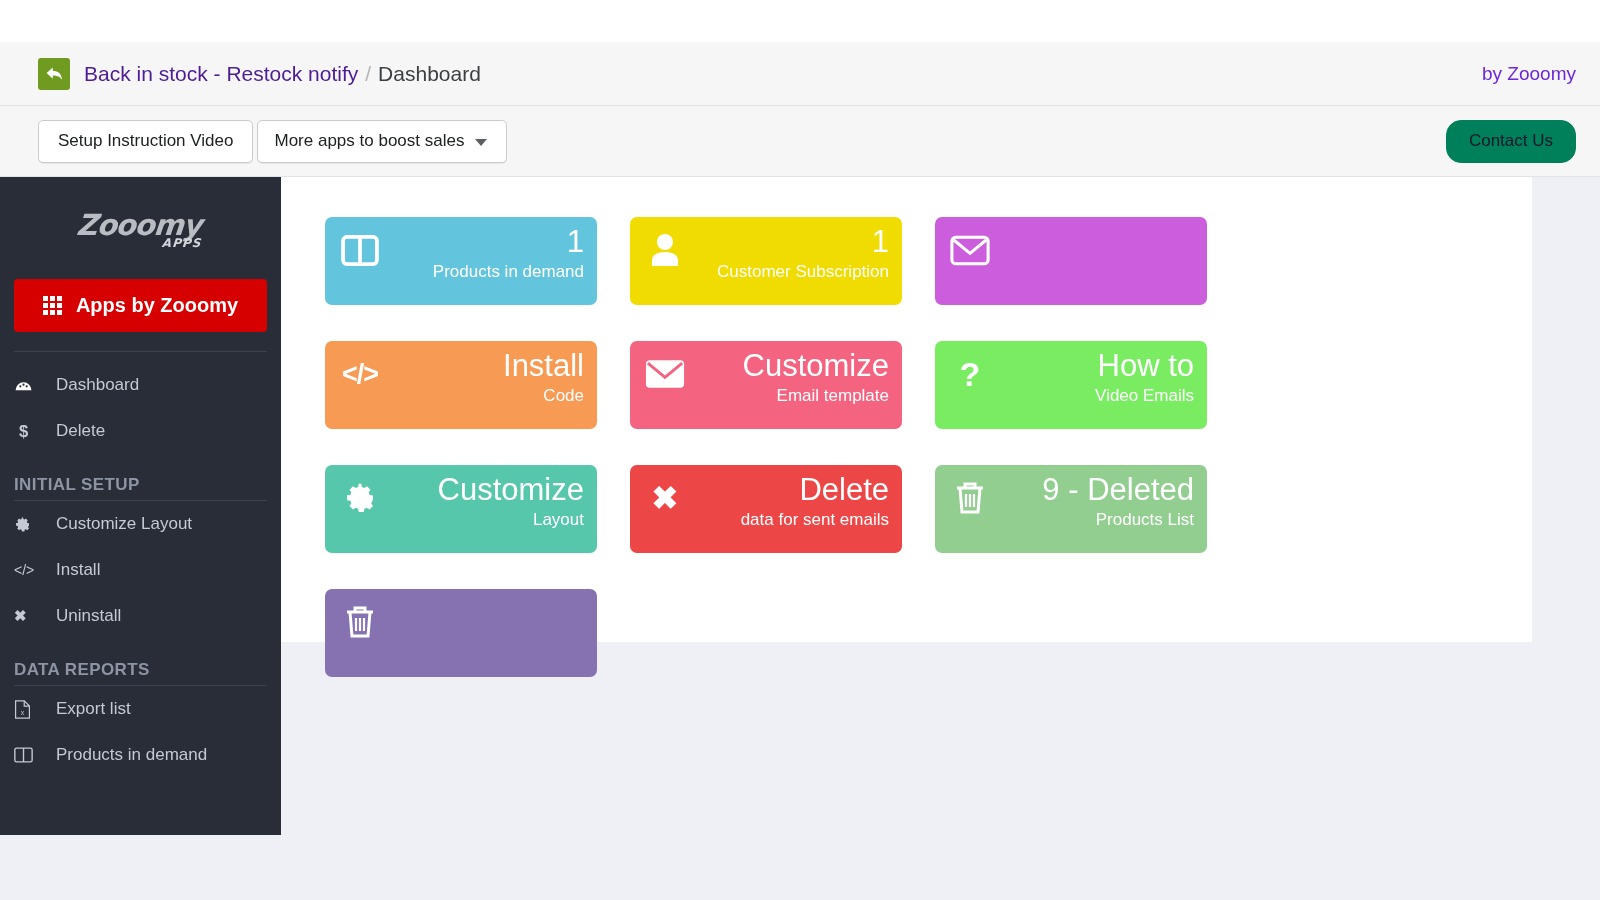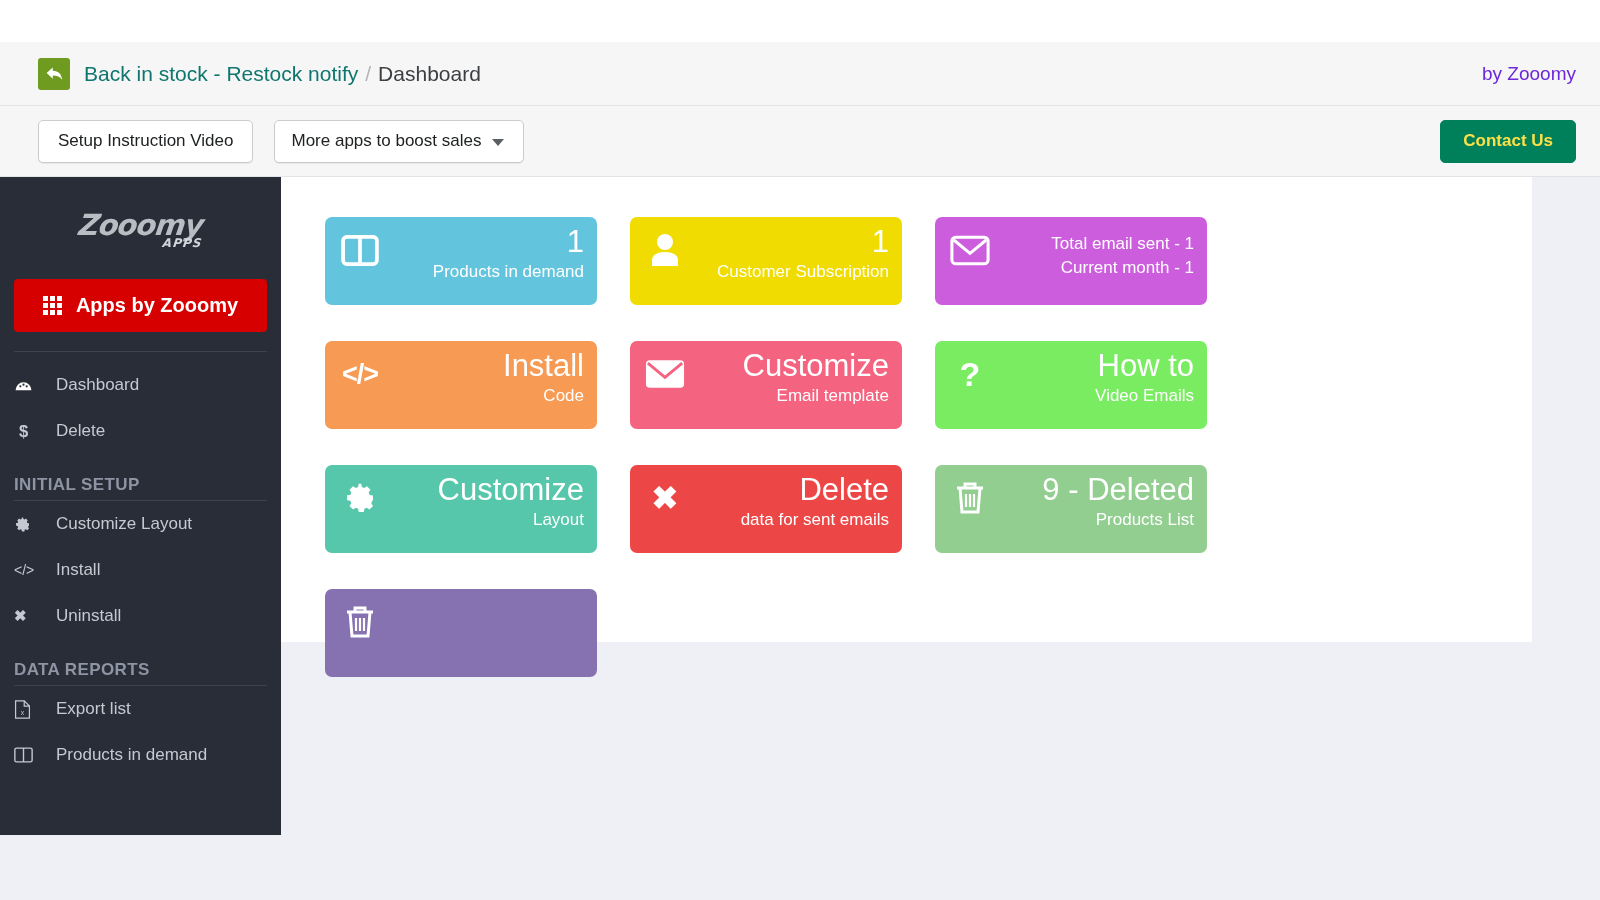--- a/index.html
+++ b/index.html
@@ -30,21 +30,21 @@
     flex: 0 0 auto;
   }
   .back-icon svg { display: block; }
   .crumbs {
     margin-left: 14px;
     font-size: 21px;
     color: #6d7175;
     white-space: nowrap;
     display: flex; align-items: baseline; gap: 0;
   }
-  .crumb-app { color: #0f766e; }
+  .crumb-app { color: #4c1d95; }
   .crumb-sep { color: #b5b5b5; margin: 0 7px; }
   .crumb-cur { color: #3c3f42; }
   .byline {
     margin-left: auto;
     font-size: 19px;
     color: #6d28d9;
     white-space: nowrap;
   }
 
   
@@ -64,40 +64,40 @@
     padding: 0 19px;
     font-size: 17px;
     font-family: "Liberation Sans", sans-serif;
     color: #202223;
     cursor: pointer;
     display: inline-flex; align-items: center; gap: 11px;
     box-shadow: 0 1px 0 rgba(0,0,0,0.06);
     white-space: nowrap;
     justify-content: center;
   }
-  .btn-light + .btn-light { margin-left: 21px; padding-left: 16px; }
+  .btn-light + .btn-light { margin-left: 4px; padding-left: 16px; }
   .caret {
     width: 0; height: 0;
     border-left: 6px solid transparent;
     border-right: 6px solid transparent;
     border-top: 7px solid #5c5f62;
     display: inline-block;
     margin-top: 2px;
   }
   .btn-primary {
     margin-left: auto;
     background: #00805a;
     border: 1px solid #00805a;
-    border-radius: 5px;
+    border-radius: 15px;
     height: 43px;
     padding: 0 22px;
     font-size: 17px;
-    font-weight: bold;
+    font-weight: normal;
     font-family: "Liberation Sans", sans-serif;
-    color: #fde047;
+    color: #0f172a;
     cursor: pointer;
     white-space: nowrap;
   }
 
   
   .shell { display: flex; height: 723px; background: #eff0f5; }
 
   
   .sidebar {
     width: 281px;
@@ -402,24 +402,20 @@
           </span>
         </div>
 
         <div class="card" style="background:#cc5ede">
           <span class="card-ico">
             <svg width="40" height="31" viewBox="0 0 42 32" aria-hidden="true">
               <rect x="2" y="2" width="38" height="28" rx="4" fill="none" stroke="#ffffff" stroke-width="3.2"></rect>
               <path d="M4 5 L21 19 L38 5" fill="none" stroke="#ffffff" stroke-width="3.2"></path>
             </svg>
           </span>
-          <span class="card-text stats">
-            <span class="card-small">Total email sent - 1</span>
-            <span class="card-small">Current month - 1</span>
-          </span>
         </div>
 
         <div class="card" style="background:#f79a54">
           <span class="card-ico code-ico">&lt;/&gt;</span>
           <span class="card-text">
             <span class="card-big">Install</span>
             <span class="card-small">Code</span>
           </span>
         </div>
 

